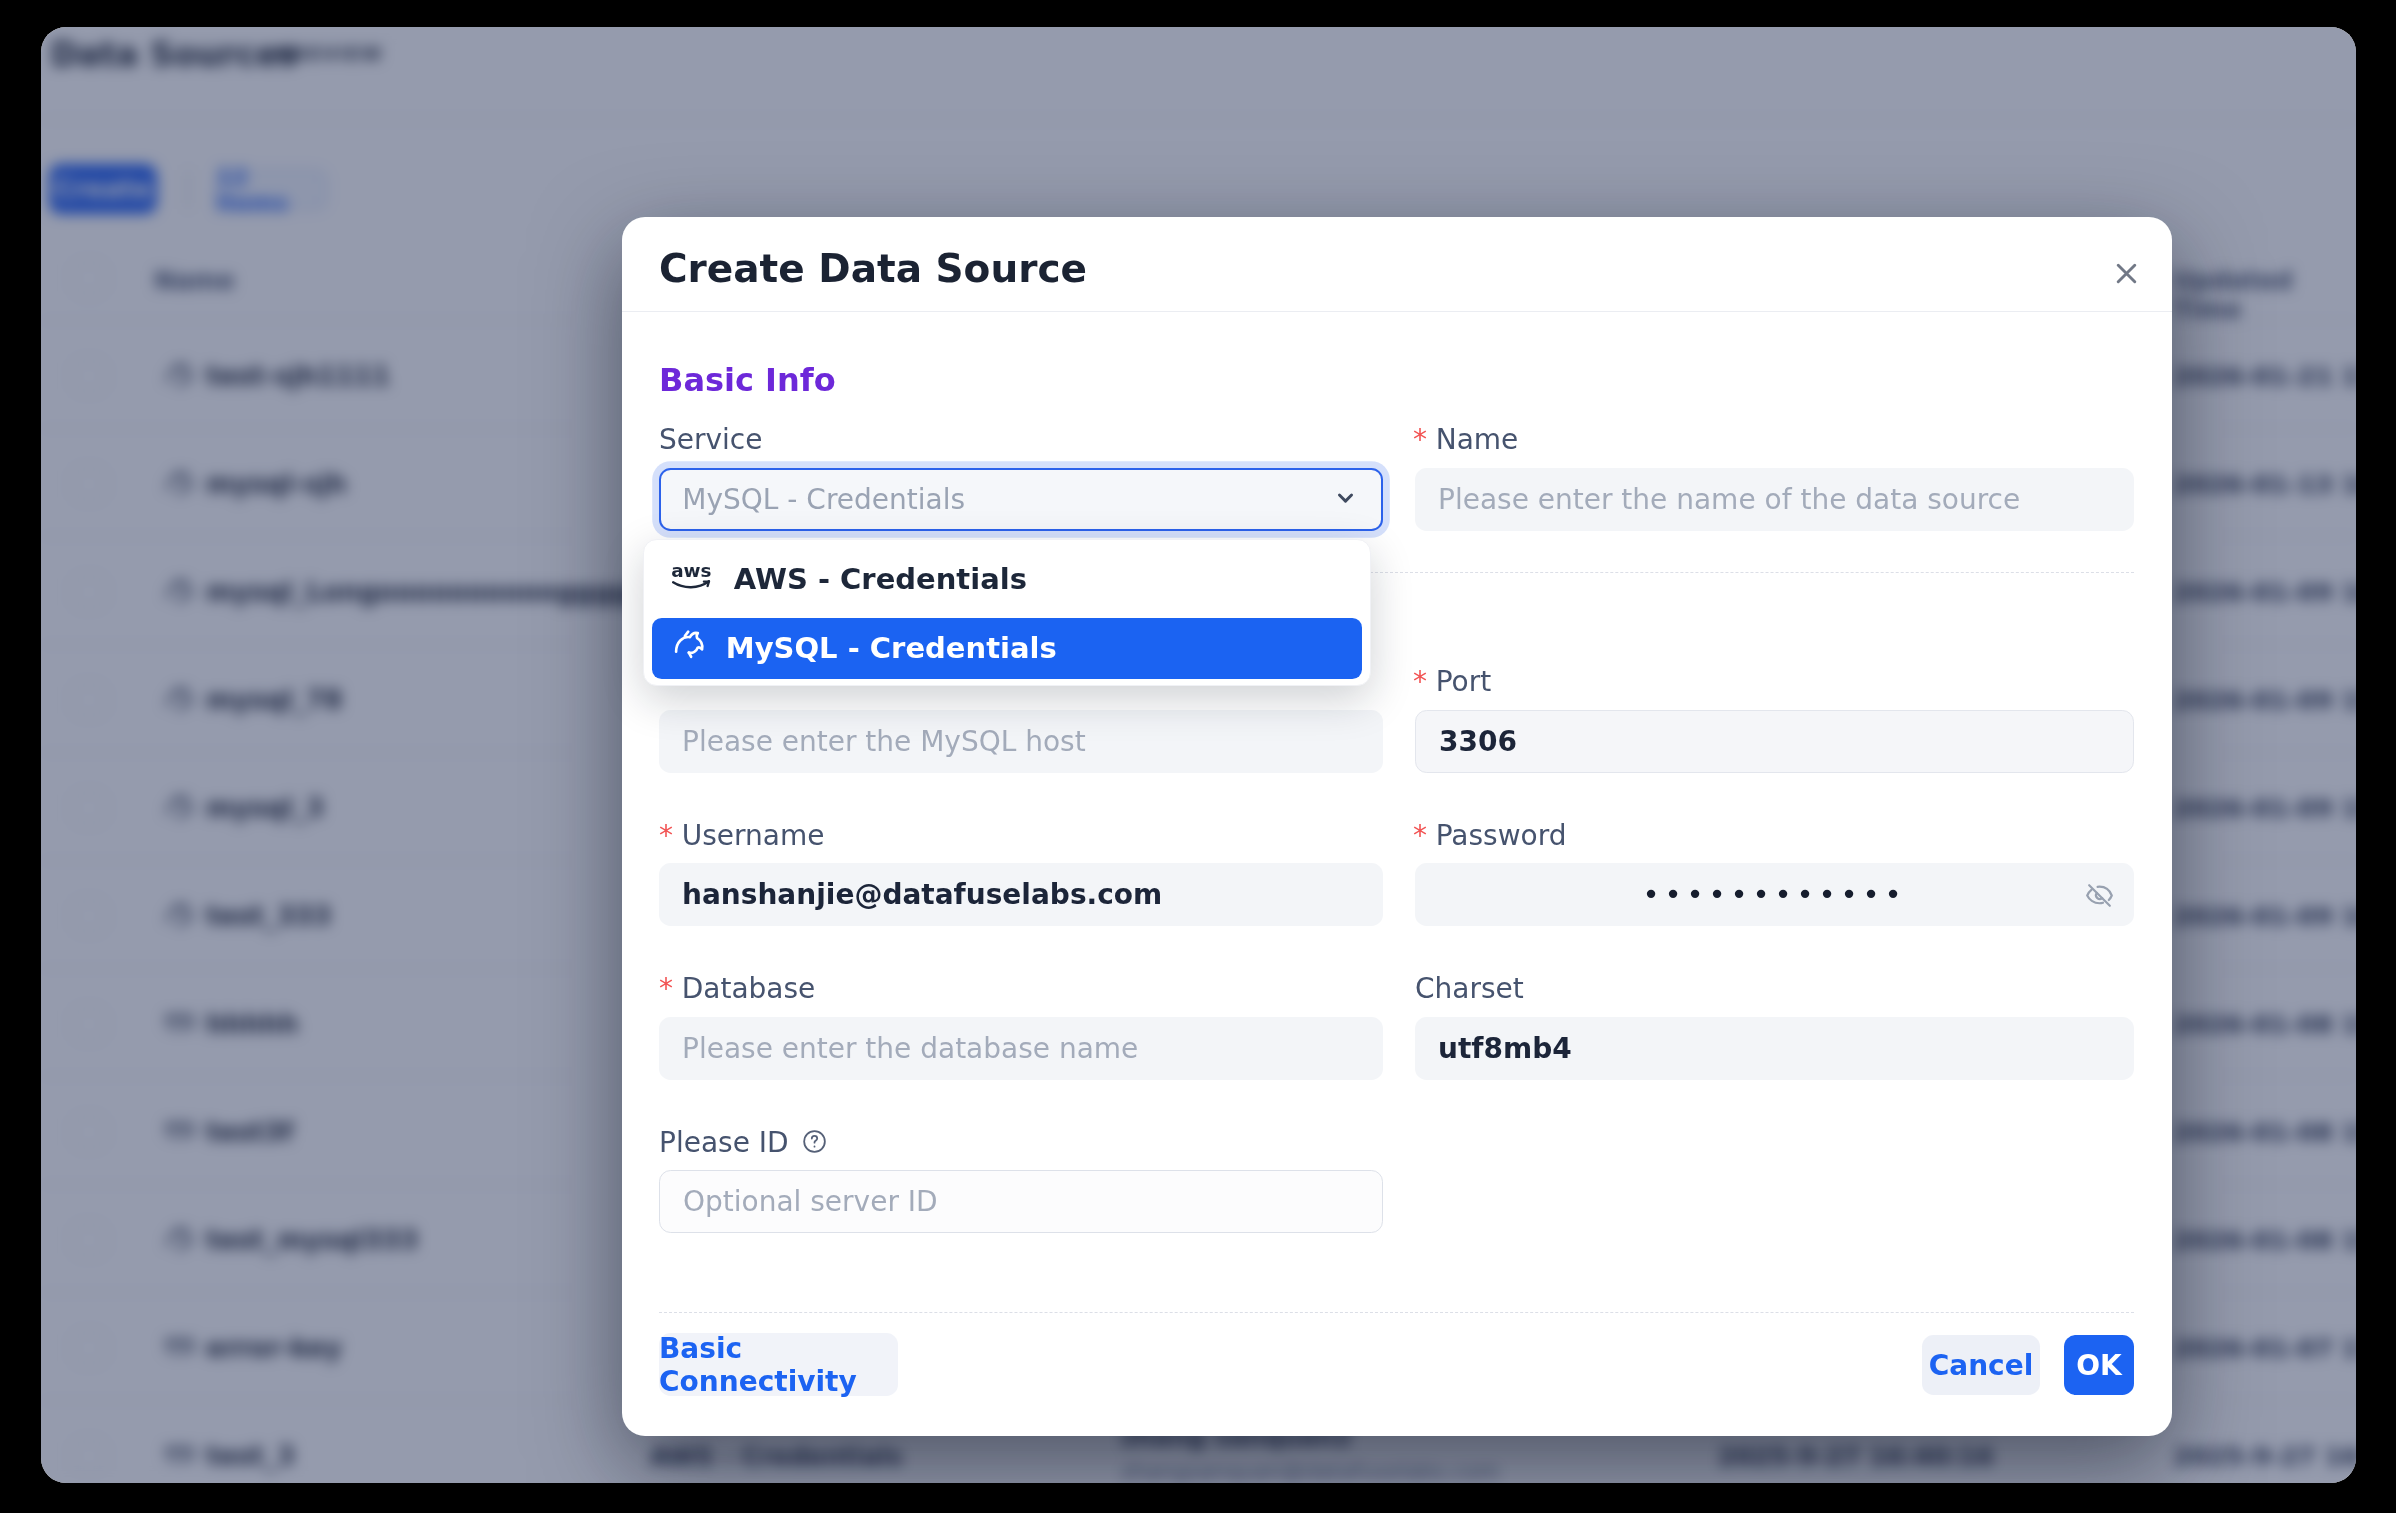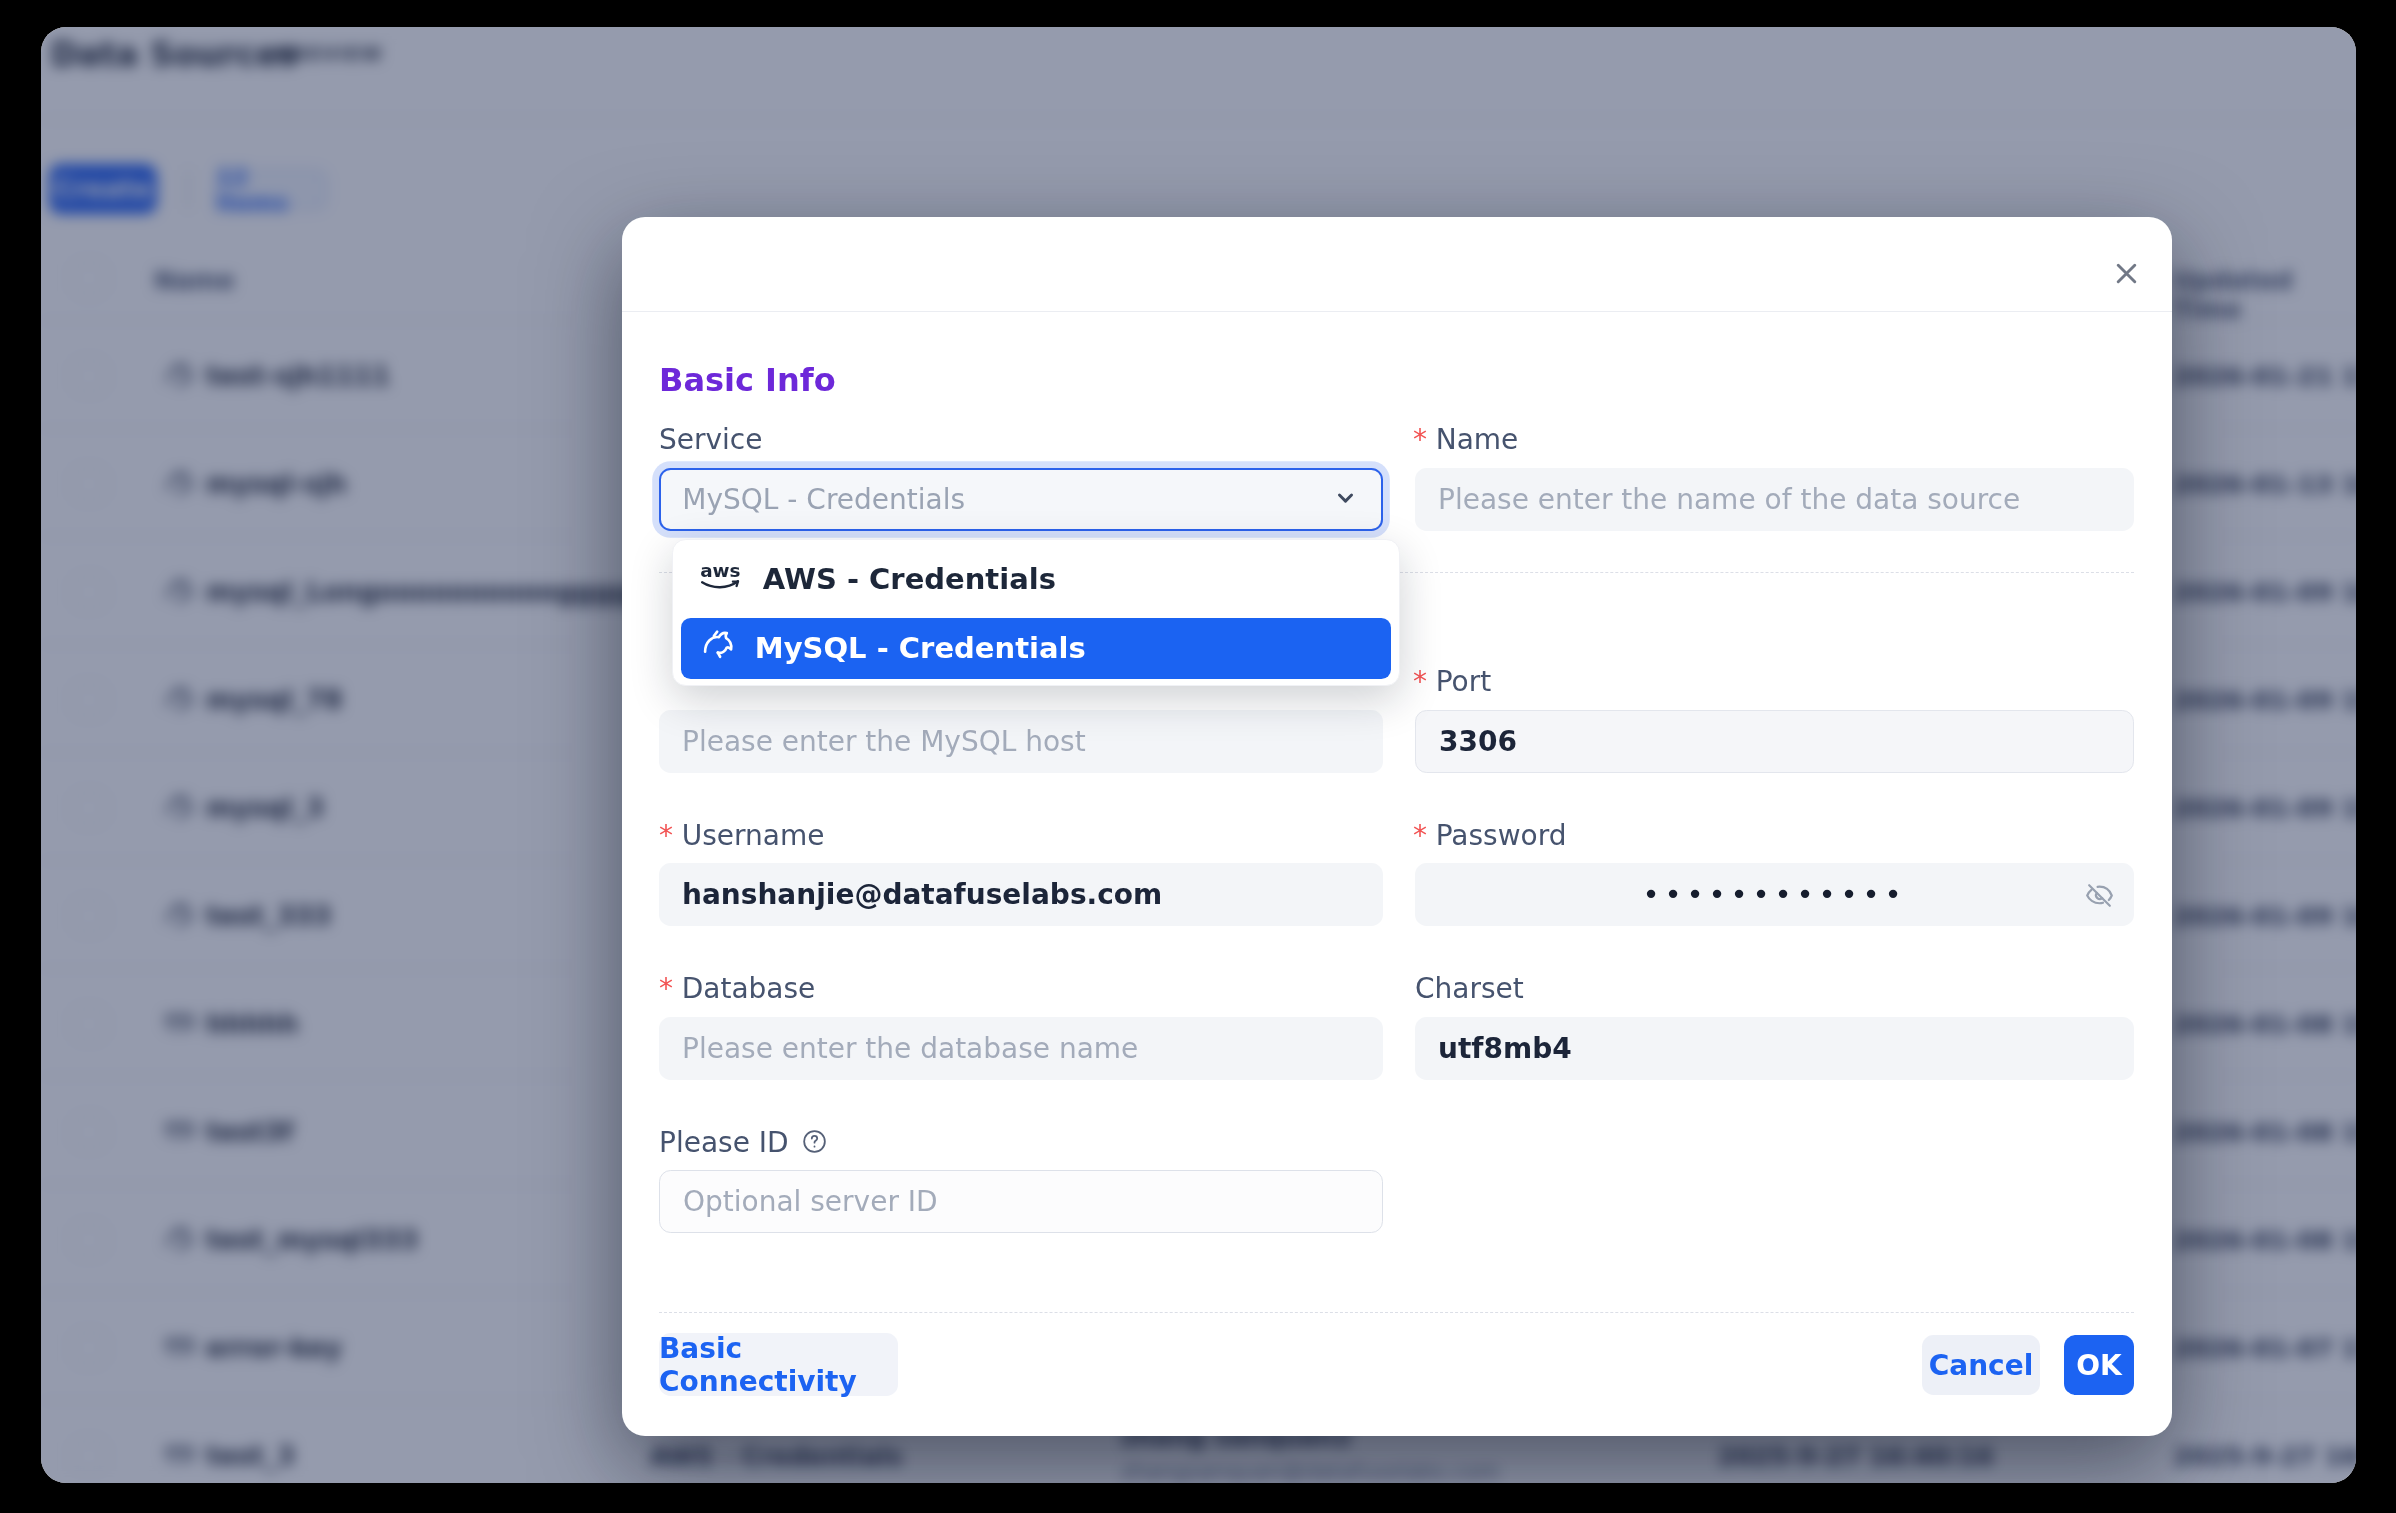--- a/index.html
+++ b/index.html
@@ -45,21 +45,21 @@
   .bordered{background:#f5f6f9;border:1.9px solid #e3e6ed;}
   .bordered2{background:#fcfcfd;border:1.9px solid #dde1e9;}
   .inp input{width:100%;height:100%;background:transparent;border:none;outline:none;
     font-family:inherit;font-size:28px;color:#1c2539;font-weight:700;padding:0;}
   .inp input::placeholder{color:#a3abba;font-weight:400;opacity:1;}
   .select{position:absolute;left:37px;top:251px;width:724px;height:63px;border-radius:11.6px;box-sizing:border-box;
     background:#f5f7fa;border:2.9px solid #2c62eb;box-shadow:0 0 0 6.8px rgba(44,98,235,0.20);
     display:flex;align-items:center;padding:0 21.3px;cursor:pointer;}
   .select .val{font-size:28px;color:#9aa3b3;}
   .select .chev{margin-left:auto;color:#3f4a5f;}
-  .dropdown{position:absolute;left:50px;top:322px;width:728px;height:147px;background:#fff;border-radius:13.6px;
+  .dropdown{position:absolute;left:21px;top:322px;width:728px;height:147px;background:#fff;border-radius:13.6px;
     border:1px solid #f0f1f5;box-shadow:0 13.6px 43px rgba(15,23,42,0.20);padding:7.8px;box-sizing:border-box;z-index:6;}
   .opt{height:62px;border-radius:9.7px;display:flex;align-items:center;gap:17.5px;padding:0 17.5px;
     font-size:29px;font-weight:600;color:#1d2739;cursor:pointer;}
   .opt.sel{background:#1b63f2;color:#fff;margin-top:7.8px;height:61px;}
   .dash{position:absolute;left:37px;width:1475px;border-top:1.9px dashed #dcdfe7;}
   .pwd-dots{font-size:29px;letter-spacing:4.9px;color:#161d2e;line-height:63px;}
   .eye{position:absolute;right:19.4px;top:16.5px;color:#98a1b0;cursor:pointer;}
   .help{margin-left:3.9px;position:relative;top:2.9px;color:#566178;cursor:pointer;}
   .btn{position:absolute;border-radius:11.6px;display:flex;align-items:center;justify-content:center;
     font-size:28px;font-weight:700;cursor:pointer;}
@@ -251,20 +251,21 @@
     <span class="row-email">zhangsanquan@datafuselabs.com</span>
     <span class="row-created">2025-9-27 16:40:16</span>
     <span class="row-updated">2025-9-27 16:4</span>
   </div>
 </div>
   </div>
 
   <div class="scrim"></div>
 
   <div class="modal">
+    <div class="m-title">Create Data Source</div>
     <div class="m-close">
       <svg width="33" height="33" viewBox="0 0 24 24" fill="none" stroke="currentColor" stroke-width="2.1" stroke-linecap="round">
         <path d="M6 6 L18 18 M18 6 L6 18"></path>
       </svg>
     </div>
     <div class="m-hdr-line"></div>
 
     <div class="m-section">Basic Info</div>
 
     <div class="lbl" style="left:37px;top:206px;">

